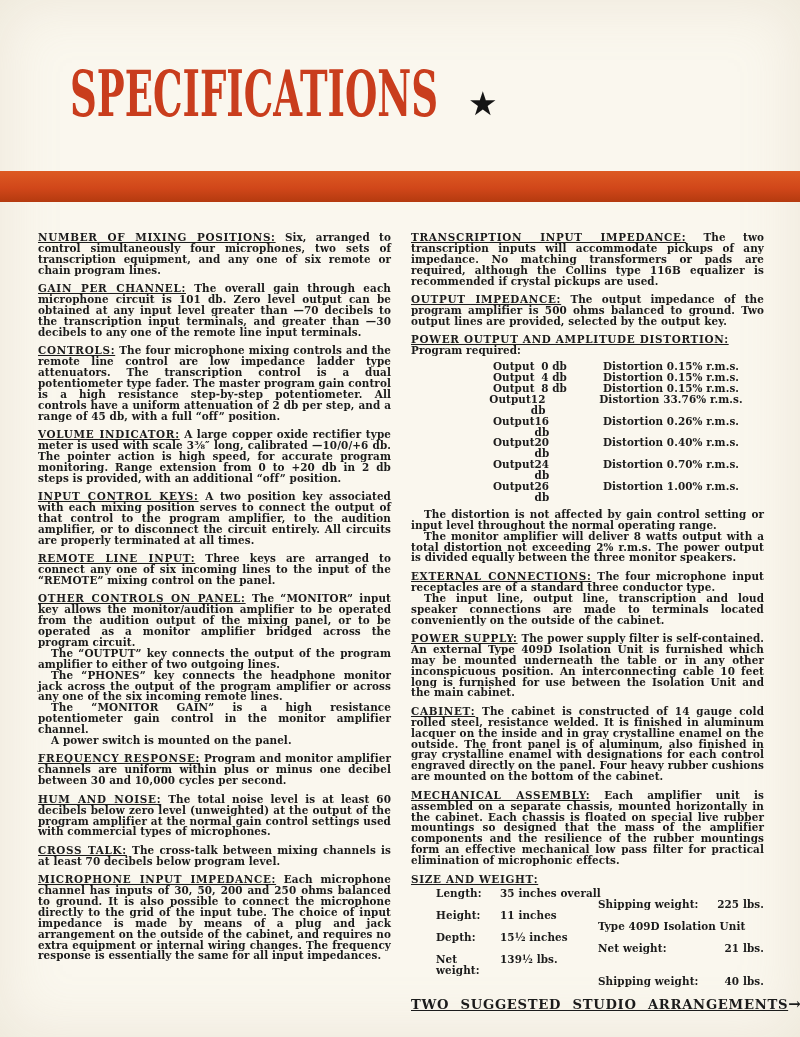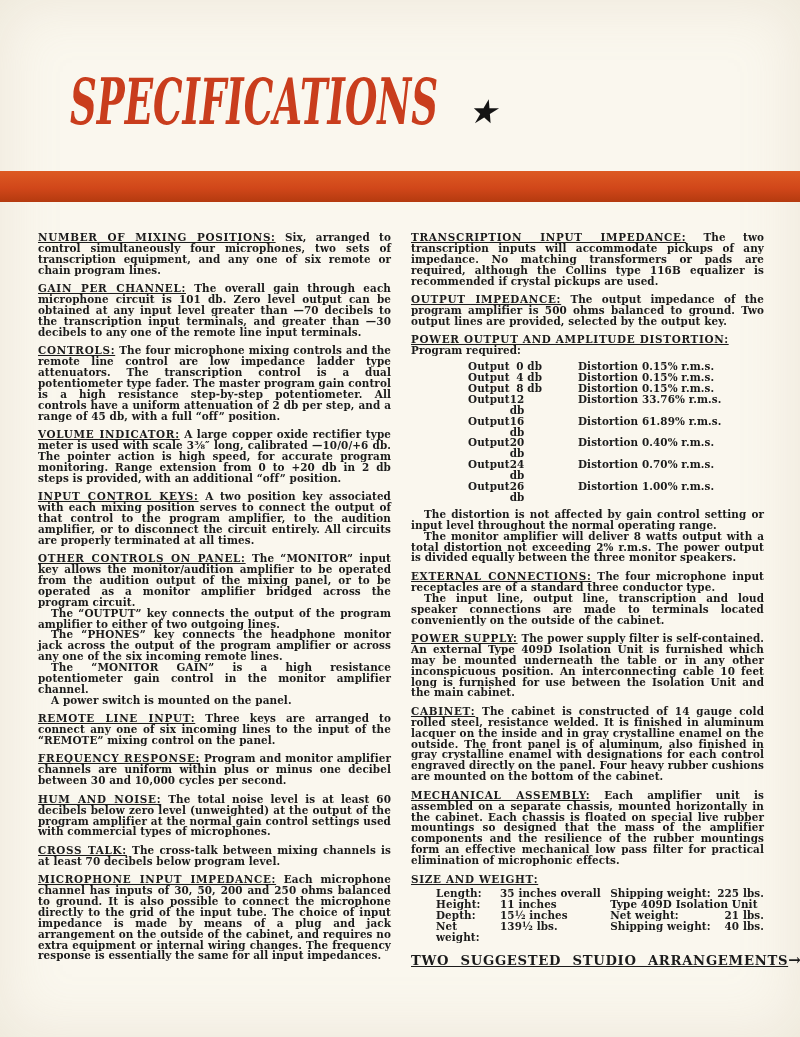--- a/index.html
+++ b/index.html
@@ -7,21 +7,21 @@
     width:800px; height:1037px; position:relative; overflow:hidden;
     background:#faf7ee;
     font-family:"DejaVu Serif", serif;
     color:#1b1b1b;
   }
   .paper-shade {
     position:absolute; inset:0; pointer-events:none;
     box-shadow: inset 0 0 60px rgba(190,175,140,0.22);
   }
   
-  .masthead { position:absolute; left:70px; top:72px; white-space:nowrap;font-style:italic; }
+  .masthead { position:absolute; left:70px; top:64px; white-space:nowrap; }
   .page-title {
     display:inline-block;
     font-weight:bold; font-size:64px; line-height:60px;
     color:#c93d1d; letter-spacing:0px;
     transform:scaleX(0.58); transform-origin:left top;
   }
   .title-star {
     position:absolute; left:398px; top:20px;
     font-size:33px; color:#141414;
   }
@@ -38,27 +38,27 @@
     letter-spacing:0.1px;
   }
   .col { width:353px; }
   .sec { margin-bottom:7.5px; }
   .sec p { margin:0; text-align:justify; }
   .sec p.ind { text-indent:13px; }
   .h { letter-spacing:0.7px;text-decoration:underline; }
   .tubes p { text-align:justify; text-align-last:center; }
   
   .dist-table { margin:5px 0 6px 57px; }
-  .dist-row { display:flex; }
+  .dist-row { display:flex;justify-content:center; }
   .dist-out { width:74px; display:flex; justify-content:space-between; }
   .dist-val { margin-left:36px; }
   .subhead { margin:0; }
   
   .sw-table { margin-top:4px; }
-  .sw-row { display:flex; }
+  .sw-row { display:flex;flex-direction:column; }
   .sw-l { display:flex; margin-left:25px; width:188px; }
   .sw-llabel { width:64px; }
   .sw-r { display:flex; justify-content:space-between; width:166px; margin-left:auto; }
   
   .footer-line {
     margin-top:12px;
     font-size:13.2px; letter-spacing:1.1px; word-spacing:6px;
     white-space:nowrap;
   }
   .arrow-icon { font-size:15px; letter-spacing:0; }
@@ -90,34 +90,34 @@
     <div class="sec">
       <p><span class="h">CONTROLS:</span> <span>The four microphone mixing controls and the remote line control are low impedance ladder type attenuators. The transcription control is a dual potentiometer type fader. The master program gain control is a high resistance step-by-step potentiometer. All controls have a uniform attenuation of 2 db per step, and a range of 45 db, with a full “off” position.</span></p>
     </div>
 
     <div class="sec">
       <p><span class="h">VOLUME INDICATOR:</span> <span>A large copper oxide rectifier type meter is used with scale 3⅜″ long, calibrated —10/0/+6 db. The pointer action is high speed, for accurate program monitoring. Range extension from 0 to +20 db in 2 db steps is provided, with an additional “off” position.</span></p>
     </div>
 
     <div class="sec">
       <p><span class="h">INPUT CONTROL KEYS:</span> <span>A two position key associated with each mixing position serves to connect the output of that control to the program amplifier, to the audition amplifier, or to disconnect the circuit entirely. All circuits are properly terminated at all times.</span></p>
+    </div>
+
+    <div class="sec">
+      <p><span class="h">REMOTE LINE INPUT:</span> <span>Three keys are arranged to connect any one of six incoming lines to the input of the “REMOTE” mixing control on the panel.</span></p>
     </div>
 
     <div class="sec">
       <p><span class="h">OTHER CONTROLS ON PANEL:</span> <span>The “MONITOR” input key allows the monitor/audition amplifier to be operated from the audition output of the mixing panel, or to be operated as a monitor amplifier bridged across the program circuit.</span></p>
       <p class="ind">The “OUTPUT” key connects the output of the program amplifier to either of two outgoing lines.</p>
       <p class="ind">The “PHONES” key connects the headphone monitor jack across the output of the program amplifier or across any one of the six incoming remote lines.</p>
       <p class="ind">The “MONITOR GAIN” is a high resistance potentiometer gain control in the monitor amplifier channel.</p>
       <p class="ind">A power switch is mounted on the panel.</p>
     </div>
 
-    <div class="sec">
-      <p><span class="h">REMOTE LINE INPUT:</span> <span>Three keys are arranged to connect any one of six incoming lines to the input of the “REMOTE” mixing control on the panel.</span></p>
-    </div>
-
 
     <div class="sec">
       <p><span class="h">FREQUENCY RESPONSE:</span> <span>Program and monitor amplifier channels are uniform within plus or minus one decibel between 30 and 10,000 cycles per second.</span></p>
     </div>
 
     <div class="sec">
       <p><span class="h">HUM AND NOISE:</span> <span>The total noise level is at least 60 decibels below zero level (unweighted) at the output of the program amplifier at the normal gain control settings used with commercial types of microphones.</span></p>
     </div>
 
     <div class="sec">
@@ -170,21 +170,21 @@
               <span>Output</span>
               <span>12 db</span>
             </span>
             <span class="dist-val">Distortion 33.76% r.m.s.</span>
           </div>
         <div class="dist-row">
             <span class="dist-out">
               <span>Output</span>
               <span>16 db</span>
             </span>
-            <span class="dist-val">Distortion 61.89% r.m.s.</span>
+            <span class="dist-val">Distortion 0.26% r.m.s.</span>
           </div>
         <div class="dist-row">
             <span class="dist-out">
               <span>Output</span>
               <span>20 db</span>
             </span>
             <span class="dist-val">Distortion 0.40% r.m.s.</span>
           </div>
         <div class="dist-row">
             <span class="dist-out">

